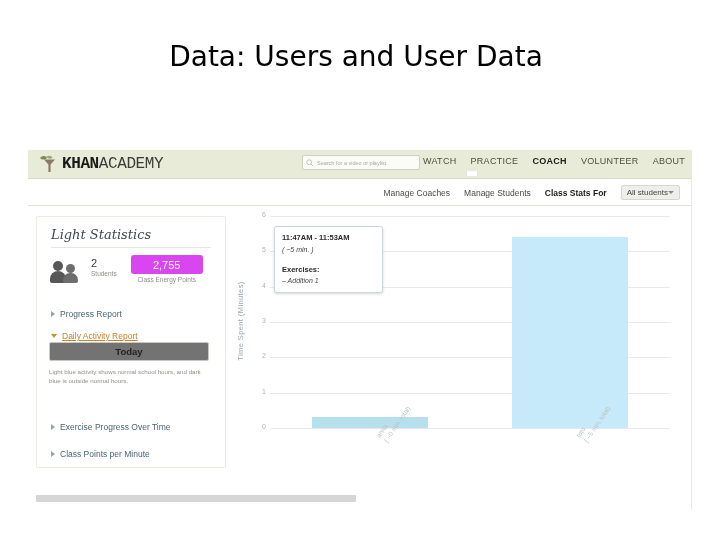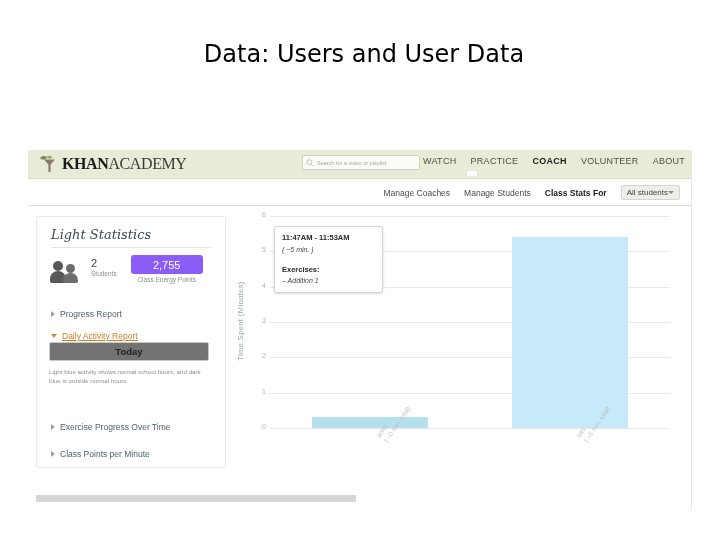--- a/index.html
+++ b/index.html
@@ -5,40 +5,40 @@
   html,body{margin:0;padding:0;}
   body{
     width:720px;height:540px;background:#ffffff;overflow:hidden;
     font-family:"Liberation Sans", sans-serif;
     -webkit-font-smoothing:antialiased;
   }
   .slide{position:relative;width:720px;height:540px;}
 
   
   .slide-title{
-    position:absolute;left:8px;top:40px;width:712px;text-align:center;
-    font-size:24px;color:#000;font-family:"DejaVu Sans", sans-serif;
+    position:absolute;left:0;top:40px;width:712px;text-align:center;
+    font-size:28px;color:#000;font-family:"DejaVu Sans", sans-serif;
     letter-spacing:0px;
   }
 
   
   .shot{
     position:absolute;left:28px;top:150px;width:664px;height:360px;
     background:#fff;overflow:hidden;
   }
 
   
   .ka-header{
     position:absolute;left:0;top:0;width:664px;height:28px;
     background:#e9ebd9;border-bottom:1px solid #d9dcc4;
   }
   .ka-logo{position:absolute;left:10px;top:3px;height:22px;display:flex;align-items:center;}
   .leaf-ico{position:relative;width:22px;height:20px;margin-right:2px;}
   .ka-word{font-size:16px;letter-spacing:-0.4px;line-height:20px;white-space:nowrap;
-    font-family:Liberation Serif, serif;}
+    font-family:Liberation Mono, monospace;}
   .ka-word b{font-weight:bold;color:#1a1a1a;}
   .ka-word span{font-weight:normal;color:#3a3a3a;}
 
   .ka-search{
     position:absolute;left:274px;top:5px;width:110px;height:13px;
     background:#fbfbf7;border:1px solid #cfd0c0;border-radius:2px;
     display:flex;align-items:center;padding:0 3px;
   }
   .ka-search .mag{width:8px;height:8px;margin-right:3px;flex:none;opacity:.55;}
   .ka-search .ph{font-size:5.5px;color:#a8a9a0;white-space:nowrap;}
@@ -198,21 +198,21 @@
           <span class="h1"></span>
             <span class="b1"></span>
             <span class="h2"></span>
             <span class="b2"></span>
         </span>
         <span class="cnt">
           <span class="num">2</span>
           <span class="cap">Students</span>
         </span>
         <span class="ep">
-          <span class="ep-badge" style="background:#8b5cf6">2,755</span>
+          <span class="ep-badge" style="background:#d946ef">2,755</span>
           <span class="ep-cap">Class Energy Points</span>
         </span>
       </div>
 
       <div class="sb-item" style="top:92px">
         <span class="arw"></span>
         <span class="txt">Progress Report</span>
       </div>
 
       <div class="sb-item" style="top:114px">

